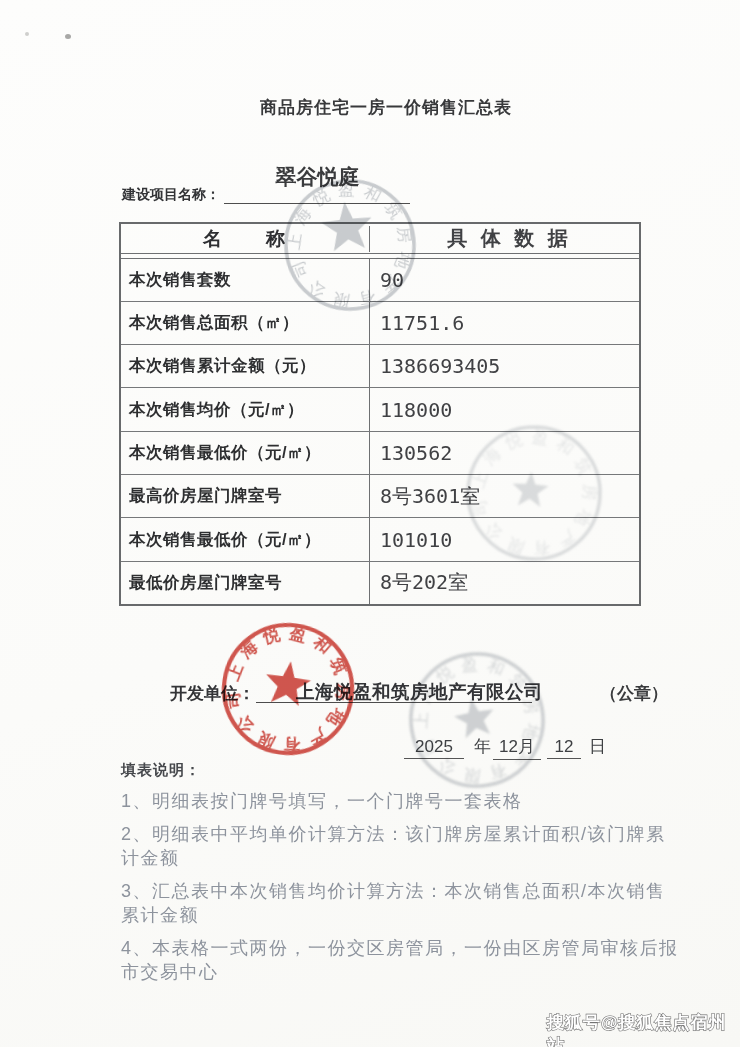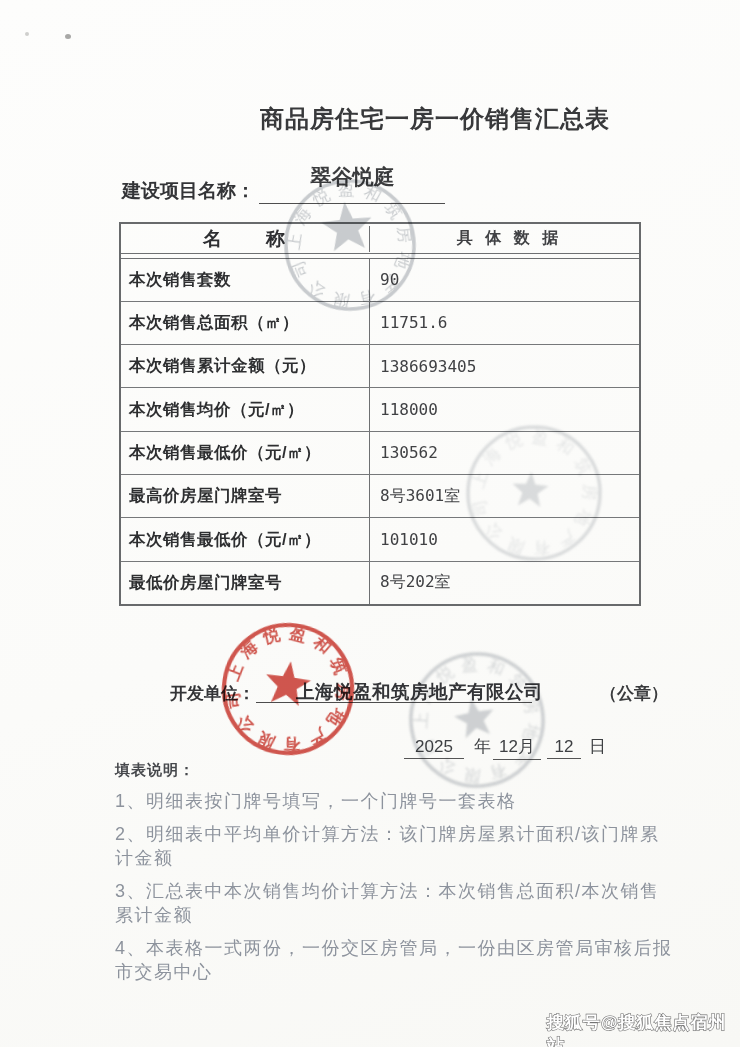--- a/index.html
+++ b/index.html
@@ -7,25 +7,25 @@
     position:relative;width:740px;height:1047px;overflow:hidden;
     background:linear-gradient(160deg,#fdfdfc 0%,#fbfbf9 55%,#f8f8f5 100%);
     font-family:"Liberation Sans","DejaVu Sans",sans-serif;
     color:#3b3c3e;
   }
   .speck{position:absolute;border-radius:50%;}
   .s1{left:25px;top:32px;width:4px;height:4px;background:#cfcfcd;}
   .s2{left:65px;top:34px;width:6px;height:5px;background:#a8a8a6;}
 
   .title{
-    position:absolute;left:260px;top:103px;
-    font-size:24px;font-weight:700;letter-spacing:1px;color:#38393b;
+    position:absolute;left:260px;top:96px;
+    font-size:17px;font-weight:700;letter-spacing:1px;color:#38393b;
   }
   .project-line{position:absolute;left:122px;top:163px;}
-  .plabel{font-size:19px;font-weight:700;color:#333437;}
+  .plabel{font-size:14px;font-weight:700;color:#333437;}
   .pvalue{
     display:inline-block;width:186px;text-align:center;
     border-bottom:1.6px solid #4e4e4e;
     font-size:21px;font-weight:700;color:#3a3b3d;padding-bottom:12px;
     vertical-align:bottom;
   }
 
   
   .table{
     position:absolute;left:119px;top:222px;width:518px;height:380px;
@@ -34,41 +34,41 @@
   }
   .thead{display:flex;height:29px;border-bottom:1.4px solid #6e7072;align-items:center;}
   .dblline{height:3.5px;border-bottom:1.6px solid #6e7072;}
   .rows{flex:1;display:flex;flex-direction:column;}
   .trow{flex:1;display:flex;border-bottom:1.4px solid #76787a;}
   .trow:last-child{border-bottom:none;}
   .tcell{display:flex;align-items:center;}
   .tcell.name{width:249px;border-right:1.5px solid #6e7072;padding-left:8px;box-sizing:border-box;}
   .tcell.value{flex:1;padding-left:10px;
     font-family:"DejaVu Sans Mono","Liberation Mono",monospace;
-    font-size:16px;color:#404144;}
+    font-size:20px;color:#404144;}
   .th{justify-content:center;font-size:19px;font-weight:700;color:#2e2f32;}
   .th.name{padding-left:0;letter-spacing:2px;}
   .th.value{letter-spacing:4px;font-family:"Liberation Sans","DejaVu Sans",sans-serif;}
   .trow .name{font-size:16.5px;font-weight:700;color:#2e2f31;letter-spacing:0.5px;}
 
   
   .dev-label{position:absolute;left:170px;top:682px;font-size:17px;font-weight:700;color:#333437;}
   .dev-underline{position:absolute;left:256px;top:702px;width:276px;border-top:1.6px solid #4c4c4c;}
   .dev-value{position:absolute;left:296px;top:679px;font-size:18.5px;font-weight:700;color:#333437;letter-spacing:0.5px;}
   .seal-hint{position:absolute;left:552px;top:682px;font-size:17px;font-weight:700;color:#3a3b3d;margin-left:48px;}
   .date-line{position:absolute;left:404px;top:735px;font-size:17px;color:#3e4043;display:flex;align-items:baseline;}
   .du{display:inline-block;text-align:center;border-bottom:1.5px solid #555;padding:0 6px 1px 6px;}
   .du.year{min-width:48px;}
   .du.month{min-width:36px;}
   .du.day{min-width:22px;margin-left:6px;}
   .dunit{margin:0 2px 0 8px;}
   .dunit.first{margin-left:10px;}
 
   
-  .notes{position:absolute;left:115px;top:761px;width:560px;}
+  .notes{position:absolute;left:121px;top:761px;width:560px;}
   .notes-title{font-size:15px;font-weight:700;color:#46484c;letter-spacing:1px;}
   .note-item{margin-top:9px;font-size:18px;color:#8d939d;letter-spacing:1.5px;
     filter:blur(0.2px);}
 
   
   .stamp{position:absolute;mix-blend-mode:multiply;pointer-events:none;}
   .stamp.red{filter:blur(0.35px);opacity:0.88;transform:rotate(8deg);}
   .stamp.faint-a{filter:blur(0.7px);opacity:0.52;transform:rotate(-6deg);}
   .stamp.faint-b{filter:blur(1.1px);opacity:0.34;transform:rotate(4deg);}
   .stamp.faint-c{filter:blur(0.8px);opacity:0.45;transform:rotate(-10deg);}

